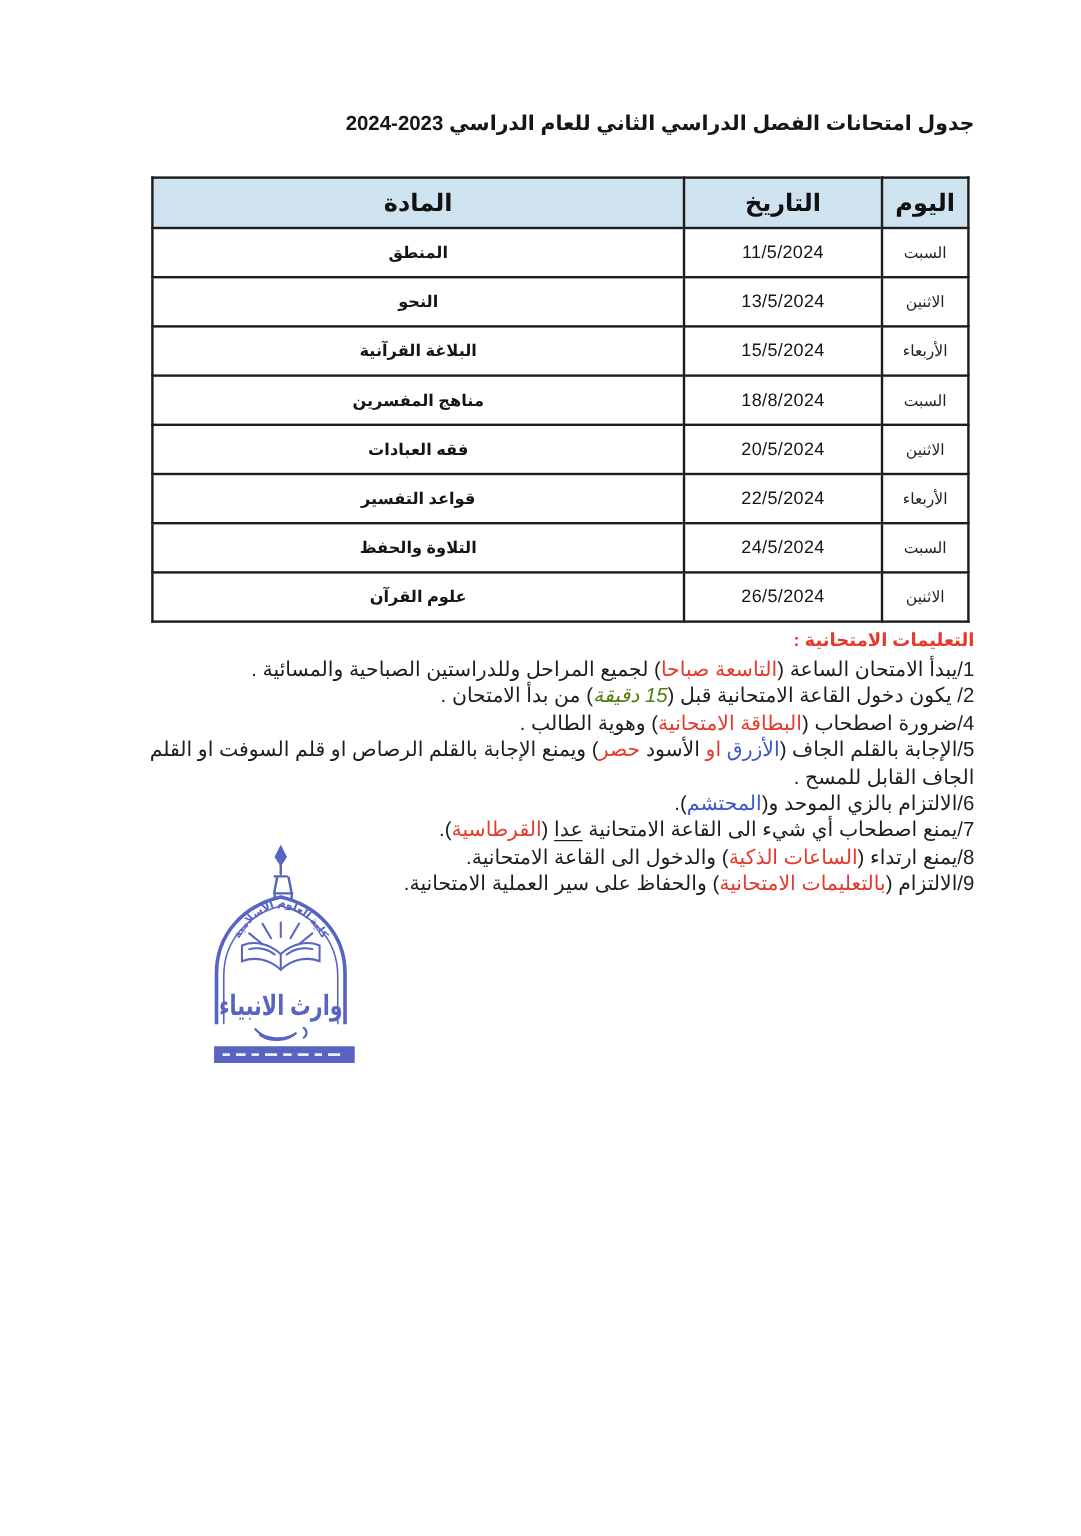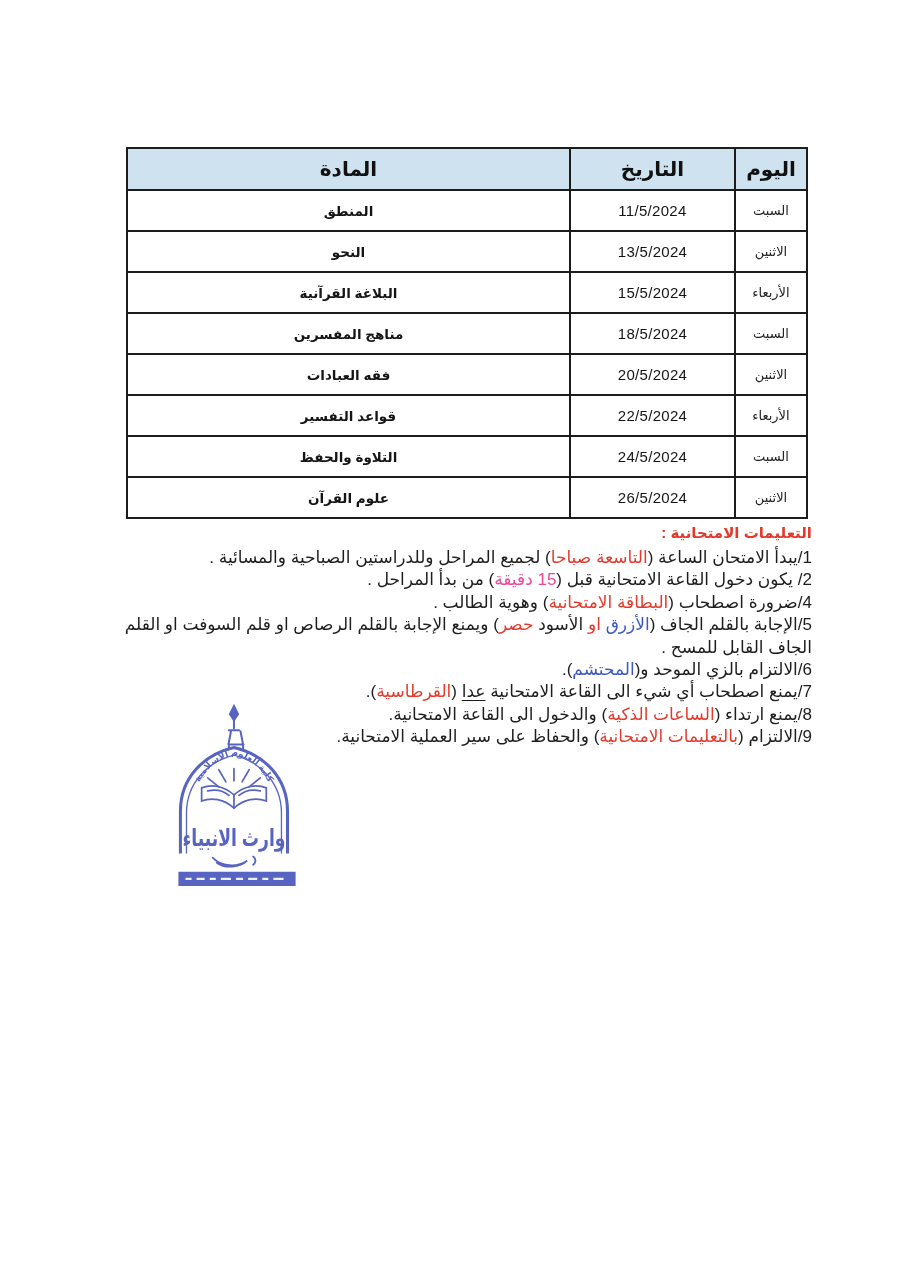--- a/index.html
+++ b/index.html
@@ -66,20 +66,21 @@
     color: var(--stamp, #3b4ab8);
     opacity: .85;
   }
 </style>
 </head>
 <body>
 
 <div class="page">
 
   <div class="title-block">
+    <div>جدول امتحانات الفصل الدراسي الثاني للعام الدراسي 2023‏-‏2024</div>
   </div>
 
   <table class="schedule" dir="rtl">
     <thead>
       <tr>
         <th style="width:72px">اليوم</th>
         <th style="width:165px">التاريخ</th>
         <th style="width:443px">المادة</th>
       </tr>
     </thead>
@@ -94,21 +95,21 @@
           <td class="cell-date">13/5/2024</td>
           <td class="cell-subject">النحو</td>
         </tr>
         <tr>
           <td class="cell-day">الأربعاء</td>
           <td class="cell-date">15/5/2024</td>
           <td class="cell-subject">البلاغة القرآنية</td>
         </tr>
         <tr>
           <td class="cell-day">السبت</td>
-          <td class="cell-date">18/5/2024</td>
+          <td class="cell-date">18/8/2024</td>
           <td class="cell-subject">مناهج المفسرين</td>
         </tr>
         <tr>
           <td class="cell-day">الاثنين</td>
           <td class="cell-date">20/5/2024</td>
           <td class="cell-subject">فقه العبادات</td>
         </tr>
         <tr>
           <td class="cell-day">الأربعاء</td>
           <td class="cell-date">22/5/2024</td>
@@ -124,21 +125,21 @@
           <td class="cell-date">26/5/2024</td>
           <td class="cell-subject">علوم القرآن</td>
         </tr>
       </tbody>
   </table>
 
   <div class="instructions">
     <div class="inst-heading">التعليمات الامتحانية :</div>
     <div>
         <div class="inst-line"><span>1/يبدأ الامتحان الساعة (</span><span style="color: rgb(229, 57, 43);">التاسعة صباحا</span><span>) لجميع المراحل وللدراستين الصباحية والمسائية .</span></div>
-        <div class="inst-line"><span>2/ يكون دخول القاعة الامتحانية قبل (</span><span style="color: #ec4899;">15 دقيقة</span><span>) من بدأ المراحل .</span></div>
+        <div class="inst-line"><span>2/ يكون دخول القاعة الامتحانية قبل (</span><span style="color: #4d7c0f; font-style: italic;">15 دقيقة</span><span>) من بدأ الامتحان .</span></div>
         <div class="inst-line"><span>4/ضرورة اصطحاب (</span><span style="color: rgb(229, 57, 43);">البطاقة الامتحانية</span><span>) وهوية الطالب .</span></div>
         <div class="inst-line"><span>5/الإجابة بالقلم الجاف (</span><span style="color: rgb(58, 87, 196);">الأزرق</span><span> </span><span style="color: rgb(229, 57, 43);">او</span><span> الأسود </span><span style="color: rgb(229, 57, 43);">حصر</span><span>) ويمنع الإجابة بالقلم الرصاص او قلم السوفت او القلم الجاف القابل للمسح .</span></div>
         <div class="inst-line"><span>6/الالتزام بالزي الموحد و(</span><span style="color: rgb(58, 87, 196);">المحتشم</span><span>).</span></div>
         <div class="inst-line"><span>7/يمنع اصطحاب أي شيء الى القاعة الامتحانية </span><span style="text-decoration: underline; text-underline-offset: 3px;">عدا</span><span> (</span><span style="color: rgb(229, 57, 43);">القرطاسية</span><span>).</span></div>
         <div class="inst-line"><span>8/يمنع ارتداء (</span><span style="color: rgb(229, 57, 43);">الساعات الذكية</span><span>) والدخول الى القاعة الامتحانية.</span></div>
         <div class="inst-line"><span>9/الالتزام (</span><span style="color: rgb(229, 57, 43);">بالتعليمات الامتحانية</span><span>) والحفاظ على سير العملية الامتحانية.</span></div>
       </div>
   </div>
 
   <svg class="stamp" viewBox="0 0 132 192" xmlns="http://www.w3.org/2000/svg">

